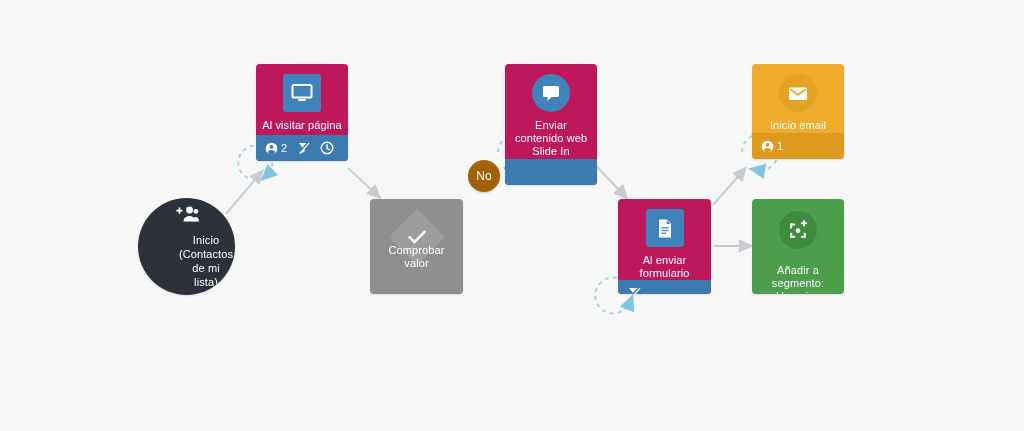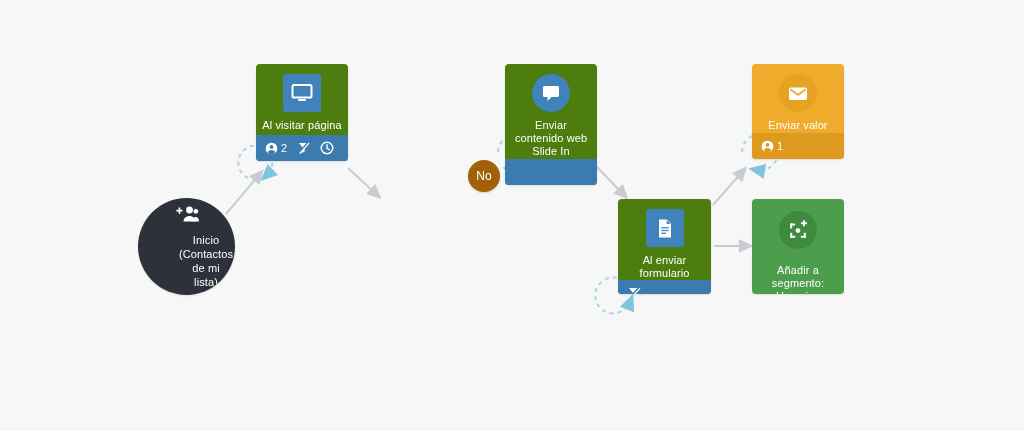--- a/index.html
+++ b/index.html
@@ -67,21 +67,21 @@
   .icon-badge {
     width: 38px; height: 38px;
     display: flex; align-items: center; justify-content: center;
     margin-bottom: 7px;
   }
   .icon-badge.square { border-radius: 3px; }
   .icon-badge.round  { border-radius: 50%; }
   .icon-badge svg { display: block; }
 
   
-  .node.blue        { background: #4d7c0f; }
+  .node.blue        { background: #be185d; }
   .node.blue .node-footer { background: #3b7bb0; }
   .node.blue .icon-badge  { background: #3f83ba; }
 
   
   .node.gray { background: #8f8f8f; }
   .node.gray .node-body { justify-content: center; padding-top: 0; }
   .diamond {
     width: 40px; height: 40px;
     background: #9c9c9c;
     transform: rotate(45deg);
@@ -232,20 +232,32 @@
       </span>
       <span class="footer-item">
         <svg width="14" height="14" viewBox="0 0 15 15">
           <circle cx="7.5" cy="7.5" r="6.2" fill="none" stroke="#fff" stroke-width="1.5"></circle>
           <path d="M7.5 4v3.8l2.6 1.6" fill="none" stroke="#fff" stroke-width="1.5" stroke-linecap="round"></path>
         </svg>
       </span>
     </div>
   </div>
 
+  <div class="node gray" style="left:370px; top:199px; width:93px; height:95px;">
+    <div class="node-body">
+      <span class="diamond">
+        <svg width="20" height="16" viewBox="0 0 20 16">
+          <path d="M2.5 8.2l5 5 10-10.4" fill="none" stroke="#fff" stroke-width="2.4" stroke-linecap="round" stroke-linejoin="round"></path>
+        </svg>
+      </span>
+      <div class="node-label" style="position:absolute; bottom:24px; left:0; right:0;">
+        <div>Comprobar valor</div>
+      </div>
+    </div>
+  </div>
 
   <div class="node blue" style="left:505px; top:64px; width:92px; height:121px;">
     <div class="node-body">
       <span class="icon-badge round">
         <svg width="22" height="20" viewBox="0 0 22 20">
           <rect x="3" y="3" width="16" height="11" rx="1.6" fill="#fff"></rect>
           <path d="M7.5 13.5h4.5L7.5 18z" fill="#fff"></path>
         </svg>
       </span>
       <div class="node-label">
@@ -288,21 +300,21 @@
 
   <div class="node orange" style="left:752px; top:64px; width:92px; height:95px;">
     <div class="node-body">
       <span class="icon-badge round">
         <svg width="22" height="17" viewBox="0 0 22 17">
           <rect x="2" y="2.5" width="18" height="12.4" rx="1.6" fill="#fff"></rect>
           <path d="M3.2 4.2L11 9.8l7.8-5.6" fill="none" stroke="#efab2b" stroke-width="1.8"></path>
         </svg>
       </span>
       <div class="node-label">
-        <div>Enviar valor</div>
+        <div>Inicio email</div>
       </div>
     </div>
     <div class="node-footer">
       <span class="footer-item">
         <span>
           <svg width="13" height="13" viewBox="0 0 14 14">
             <circle cx="7" cy="7" r="6.3" fill="#fff"></circle>
             <circle cx="7" cy="5.3" r="2.1" fill="#dd9a1f"></circle>
             <path d="M2.9 11.6c.4-2 2.1-3 4.1-3s3.7 1 4.1 3a6.3 6.3 0 0 1-8.2 0z" fill="#dd9a1f"></path>
           </svg>

